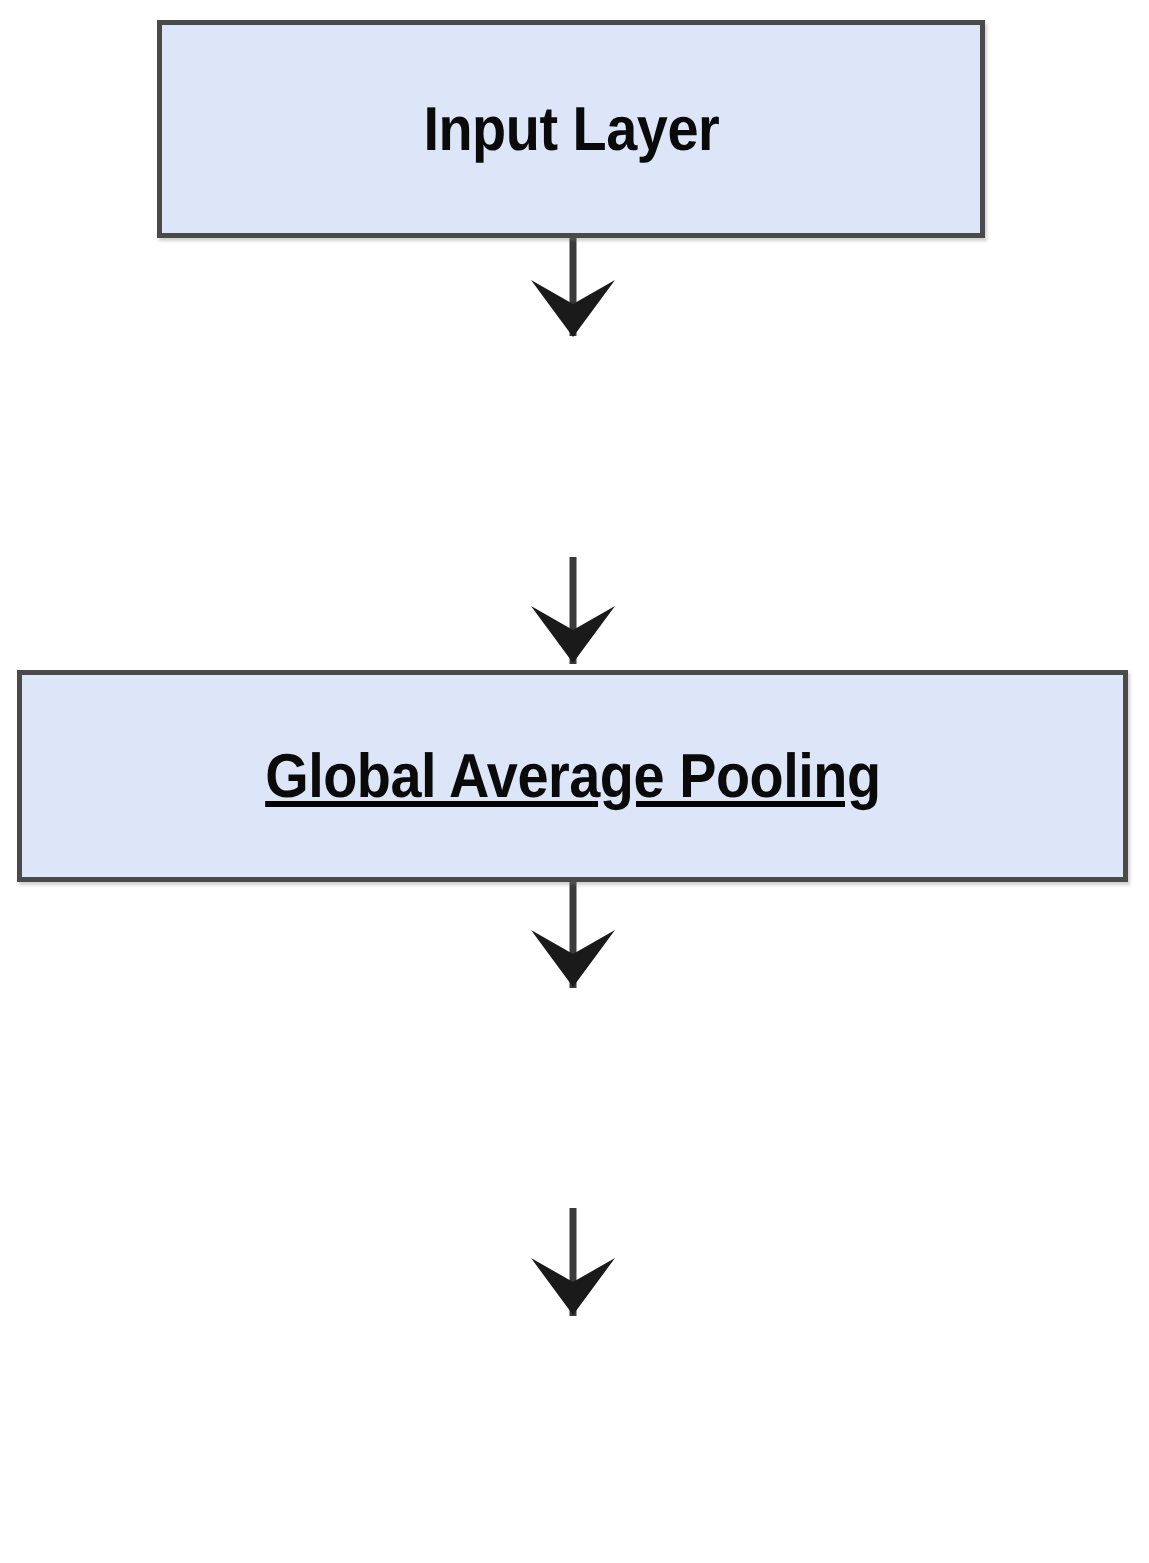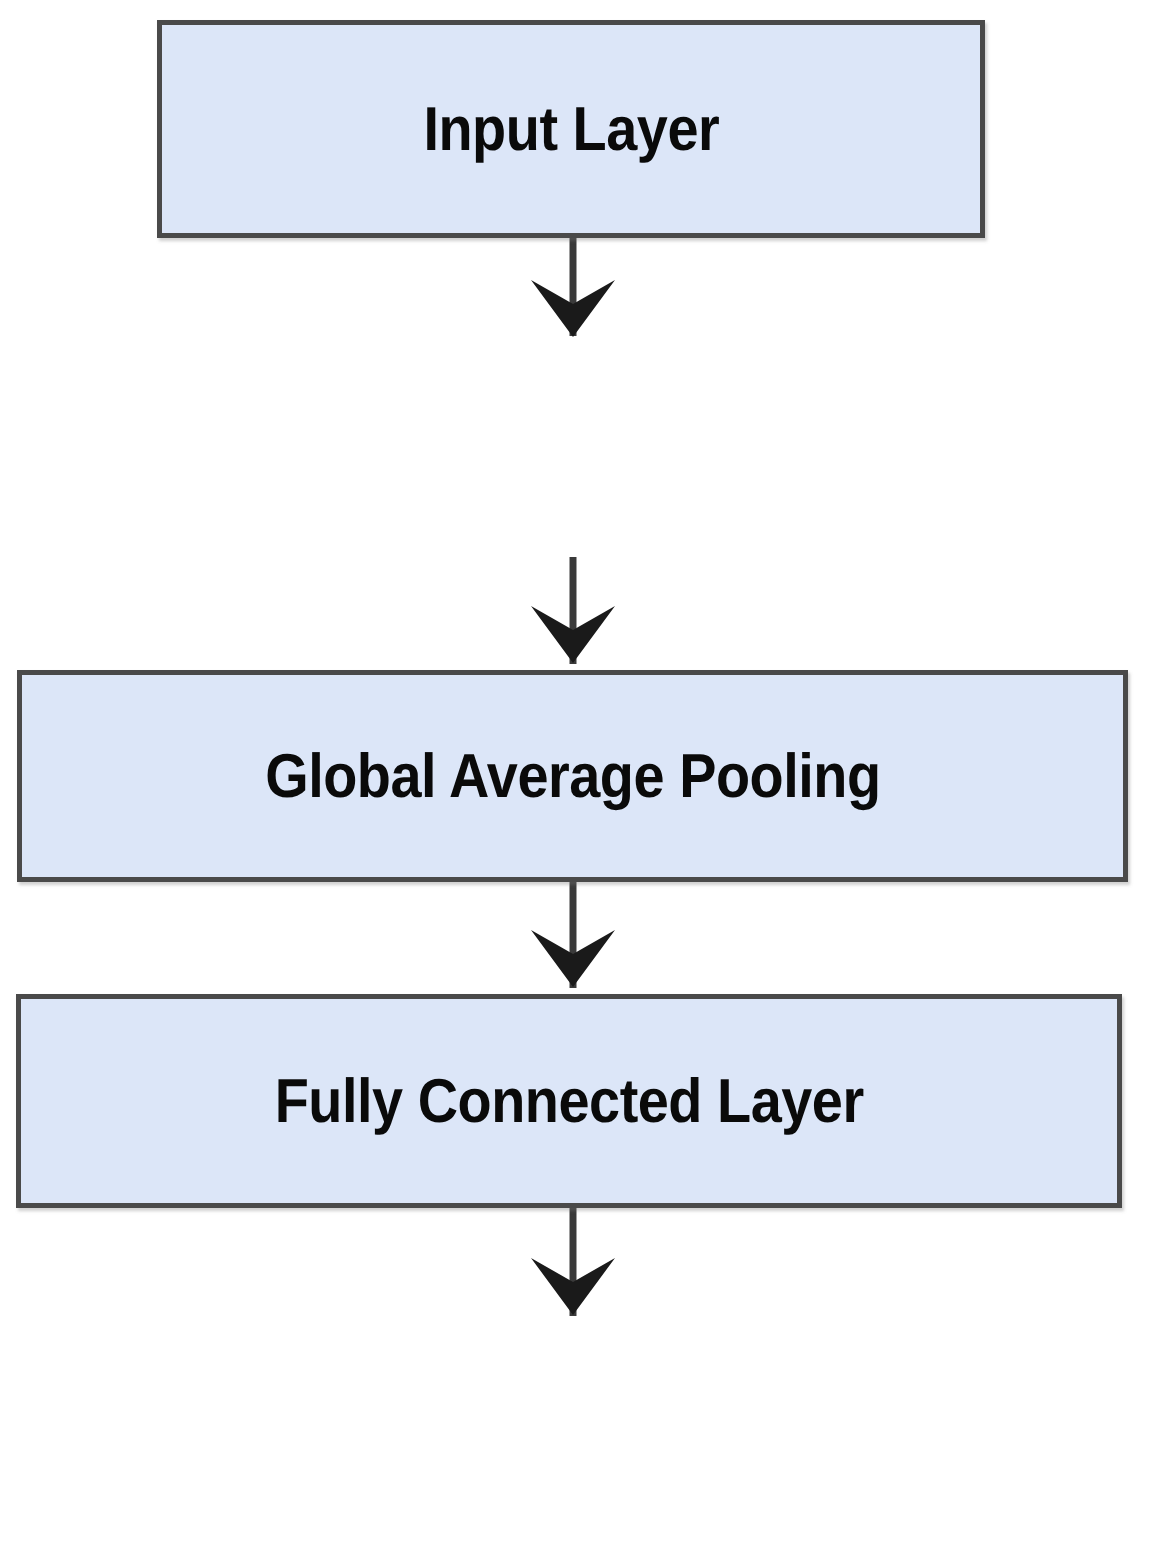--- a/index.html
+++ b/index.html
@@ -33,21 +33,21 @@
     font-weight: bold;
     color: #0a0a0a;
     letter-spacing: -0.5px;
     white-space: nowrap;
     transform: scaleX(0.90);
     text-rendering: geometricPrecision;
   }
   
   #node-input        { left: 157px; top:   20px; width: 828px;  height: 218px; }
   #node-residual     { left: 157px; top:  344px; width: 836px;  height: 213px; }
-  #node-gap          { left:  17px; top:  670px; width: 1111px; height: 212px; }
+  #node-gap          { left:  17px; top:  670px; width: 1111px; height: 212px; text-decoration: underline; }
   #node-fc           { left:  16px; top:  994px; width: 1106px; height: 214px; }
   #node-output       { left: 157px; top: 1322px; width: 853px;  height: 218px; }
 
   #node-input    .node-label { font-size: 62px; }
   #node-residual .node-label { font-size: 62px; }
   #node-gap      .node-label { font-size: 62px; }
   #node-fc       .node-label { font-size: 62px; }
   #node-output   .node-label { font-size: 62px; }
 
   .connector {
@@ -95,18 +95,15 @@
 
   <div class="node" id="node-input">
     <span class="node-label">Input Layer</span>
   </div>
 
 
   <div class="node" id="node-gap">
     <span class="node-label">Global Average Pooling</span>
   </div>
 
-  <div class="node" id="node-fc">
-    <span class="node-label">Fully Connected Layer</span>
-  </div>
 
 
 </div>
 
 </body></html>

